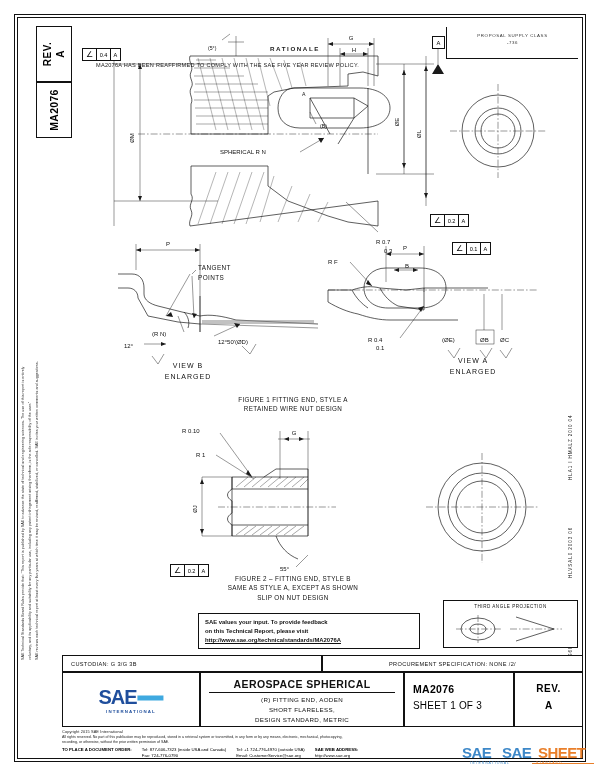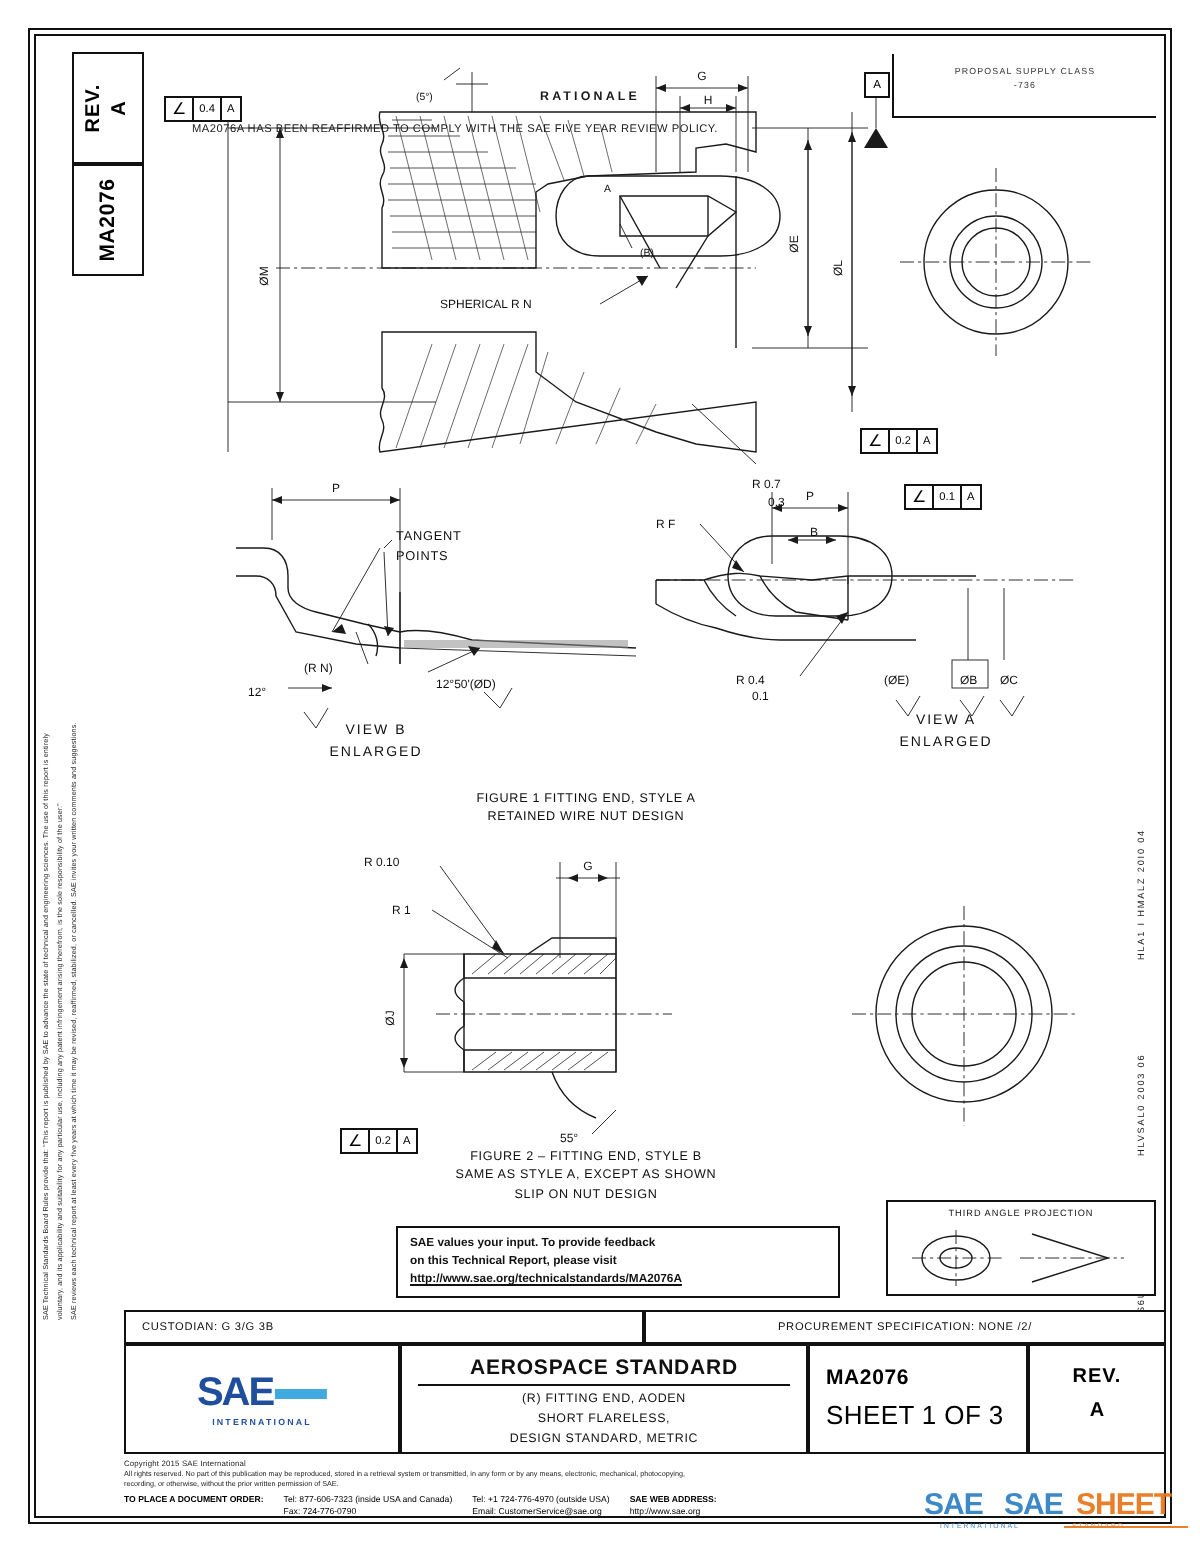--- a/index.html
+++ b/index.html
@@ -162,21 +162,21 @@
   #tb-as{
     position:absolute;left:0;right:0;top:5px;text-align:center;
     font-size:10.5px;font-weight:bold;letter-spacing:0.4px;color:#111;
   }
   #tb-rule{position:absolute;left:8px;right:8px;top:19px;height:1.3px;background:#111;}
   #tb-sub{
     position:absolute;left:0;right:0;top:22px;text-align:center;
     font-size:6.2px;line-height:1.62;letter-spacing:0.35px;color:#111;
   }
   #tb-docnum{position:absolute;left:8px;top:10px;font-size:10.5px;font-weight:bold;letter-spacing:0.3px;}
-  #tb-sheet{position:absolute;left:8px;top:27px;font-size:13px;letter-spacing:0.2px;}
+  #tb-sheet{position:absolute;left:8px;top:27px;font-size:10px;letter-spacing:0.2px;}
   #tb-revlbl{position:absolute;left:0;right:0;top:10px;text-align:center;font-size:10px;font-weight:bold;letter-spacing:0.5px;}
   #tb-revval{position:absolute;left:0;right:0;top:27px;text-align:center;font-size:10px;font-weight:bold;}
 
   
   #sae-logo{position:absolute;left:50%;top:50%;transform:translate(-50%,-50%);text-align:center;}
   #sae-logo .mark{
     font-size:20px;font-weight:bold;letter-spacing:-1px;line-height:1;
     color:#1f4e9c;position:relative;display:inline-block;
   }
   #sae-logo .mark .bar{
@@ -700,21 +700,21 @@
     </div>
 
     <div class="tb-cell" id="tb-logo">
       <div id="sae-logo">
         <div class="mark"><span>SAE</span><span class="bar"></span></div>
         <div class="sub">INTERNATIONAL</div>
       </div>
     </div>
 
     <div class="tb-cell" id="tb-title">
-      <div id="tb-as">AEROSPACE STANDARD</div>
+      <div id="tb-as">AEROSPACE SPHERICAL</div>
       <div id="tb-rule"></div>
       <div id="tb-sub">
         <div>(R) FITTING END, AODEN</div>
         <div>SHORT FLARELESS,</div>
         <div>DESIGN STANDARD, METRIC</div>
       </div>
     </div>
 
     <div class="tb-cell" id="tb-num">
       <div id="tb-docnum">MA2076</div>

